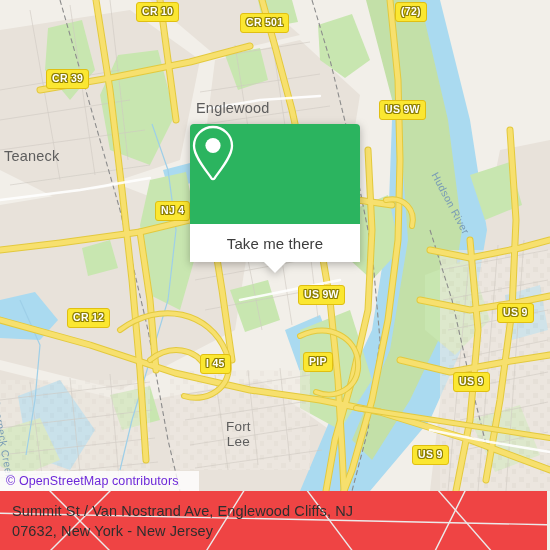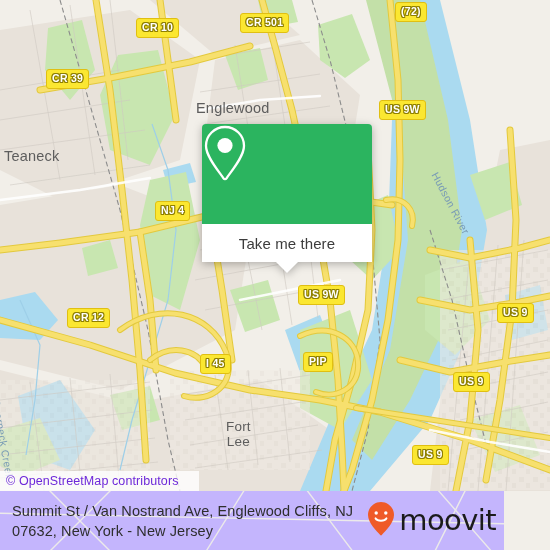--- a/index.html
+++ b/index.html
@@ -58,21 +58,21 @@
     background: rgba(255,255,255,0.80);
     color: #6d28d9;
     font-size: 12.5px;
     padding: 3px 20px 3px 6px;
     letter-spacing: .1px;
   }
 
   
   #popup {
     position: absolute;
-    left: 202px; top: 124px;
+    left: 190px; top: 124px;
     width: 170px;
     filter: drop-shadow(0 2px 4px rgba(0,0,0,.28));
   }
   #popup-head {
     height: 100px;
     background: #2bb45f;
     border-radius: 4px 4px 0 0;
     display: flex; align-items: center; justify-content: center;
   }
   #popup-foot {
@@ -90,22 +90,22 @@
     margin-left: -11px;
     border-left: 11px solid transparent;
     border-right: 11px solid transparent;
     border-top: 11px solid #ffffff;
   }
 
   
   #footer {
     position: absolute;
     left: 0; top: 491px;
-    width: 504px; height: 59px;
-    background: #c4b5fd;
+    width: 547px; height: 59px;
+    background: #ef4444;
     display: flex; align-items: center;
     overflow: hidden;
   }
   #footer-watermark { position: absolute; left:0; top:0; width:550px; height:59px; }
   #address {
     position: relative;
     z-index: 2;
     margin-left: 12px;
     width: 400px;
     font-size: 14.5px;
@@ -302,21 +302,21 @@
     </svg>
 
     <div class="maplabel place-lg" style="left:196px; top:100px;">Englewood</div>
     <div class="maplabel place-lg" style="left:4px; top:148px;">Teaneck</div>
     <div class="maplabel place-md" style="left:226px; top:419px; white-space:pre;">Fort
 Lee</div>
 
     <div class="maplabel water-label" style="left:440px; top:170px; transform:rotate(62deg); transform-origin:left top;">Hudson River</div>
     <div class="maplabel water-label" style="left:2px; top:398px; transform:rotate(80deg); transform-origin:left top;">Overpeck Creek</div>
 
-    <div class="shield" style="left:136px; top:2px;margin-top:16px;">CR 10</div>
+    <div class="shield" style="left:136px; top:2px;">CR 10</div>
     <div class="shield" style="left:240px; top:13px;">CR 501</div>
     <div class="shield" style="left:395px; top:2px;">(72)</div>
     <div class="shield" style="left:46px;  top:69px;">CR 39</div>
     <div class="shield" style="left:379px; top:100px;">US 9W</div>
     <div class="shield" style="left:155px; top:201px;text-align:right;">NJ 4</div>
     <div class="shield" style="left:497px; top:303px;">US 9</div>
     <div class="shield" style="left:67px;  top:308px;">CR 12</div>
     <div class="shield" style="left:298px; top:285px;">US 9W</div>
     <div class="shield" style="left:200px; top:354px;">I 45</div>
     <div class="shield" style="left:303px; top:352px;text-align:center;">PIP</div>
@@ -355,27 +355,15 @@
         <path d="M430,-10 L500,70"></path>
         <path d="M200,70 L250,-10"></path>
       </g>
     </svg>
 
     <div id="address">
       <div>Summit St / Van Nostrand Ave, Englewood Cliffs, NJ</div>
       <div>07632, New York - New Jersey</div>
     </div>
 
-    <div id="brand">
-      <span>
-        <svg width="28" height="36" viewBox="0 0 28 36" aria-hidden="true">
-          <path d="M14 1 C6.8 1 1 6.8 1 14 C1 22 10.3 30.5 13 33.8
-                   a1.3 1.3 0 0 0 2 0 C17.7 30.5 27 22 27 14 C27 6.8 21.2 1 14 1 Z" fill="#ef5a28"></path>
-          <circle cx="9.2" cy="12" r="1.7" fill="#ffffff"></circle>
-          <circle cx="18.8" cy="12" r="1.7" fill="#ffffff"></circle>
-          <path d="M8.6 17.4 C10.4 20.4 17.6 20.4 19.4 17.4" fill="none" stroke="#ffffff" stroke-width="2" stroke-linecap="round"></path>
-        </svg>
-      </span>
-      <span id="brand-word">moovit</span>
-    </div>
   </div>
 
 </div>
 
 </body></html>

